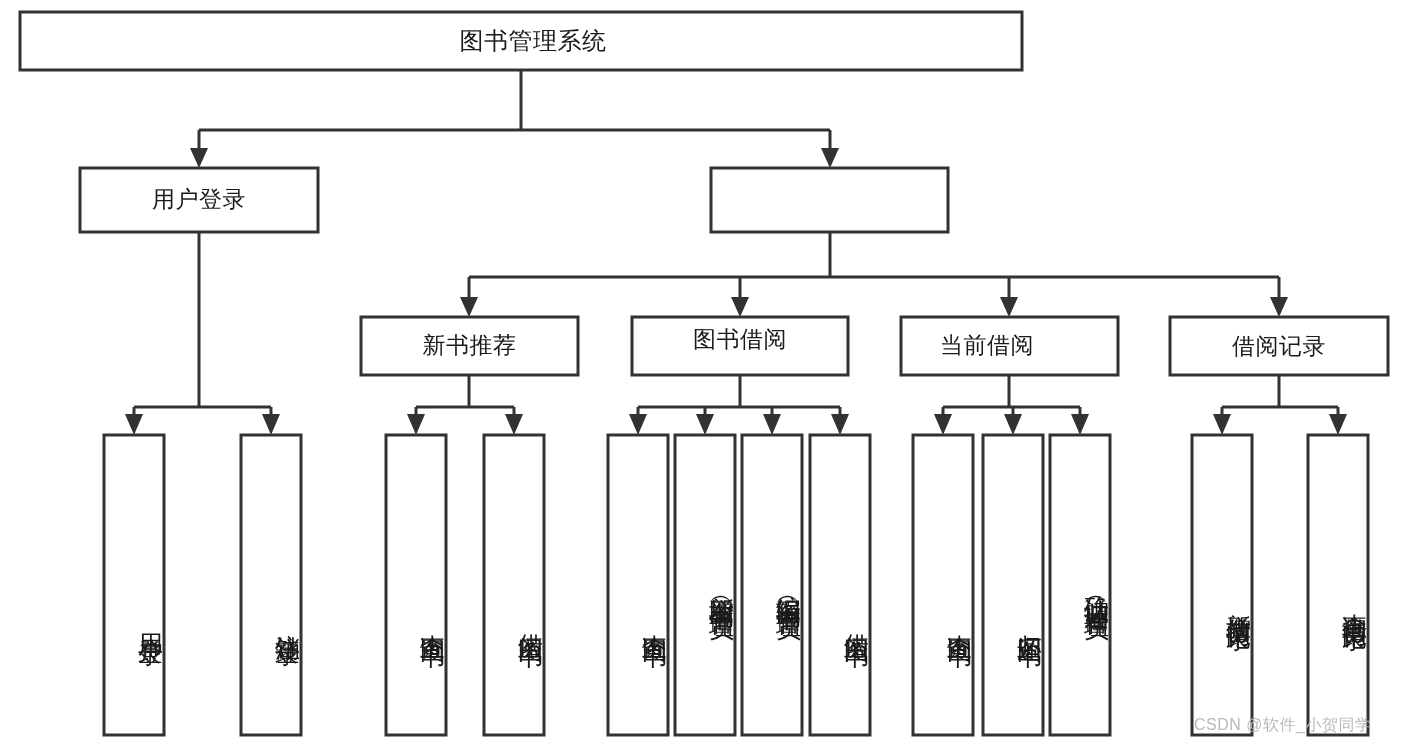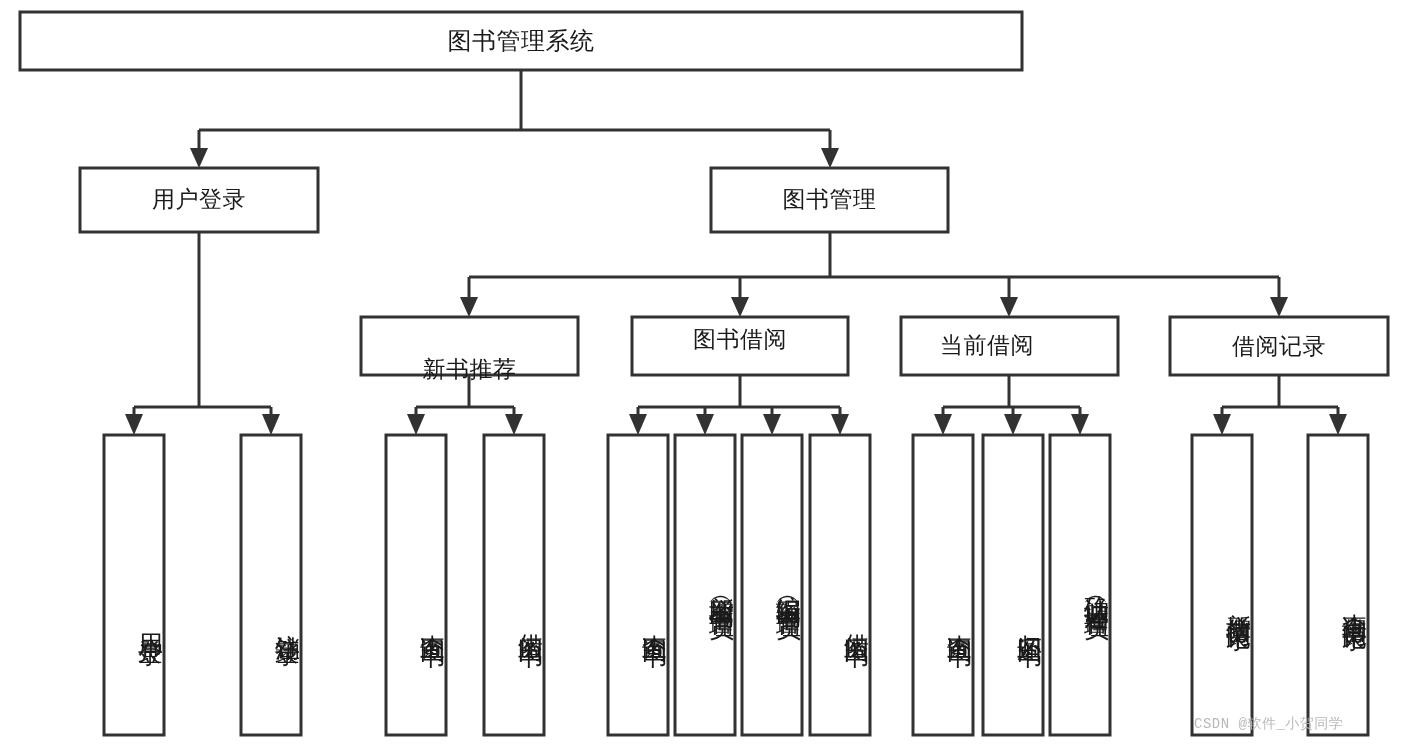--- a/index.html
+++ b/index.html
@@ -51,42 +51,43 @@
     color: #1a1a1a;
     font-family: "DejaVu Sans", "Liberation Sans", sans-serif;
     font-size: 23px;
     line-height: 1.2;
     letter-spacing: 0.5px;
     white-space: nowrap;
     pointer-events: none;
   }
   .h-label.root {
     font-size: 24px;
+    padding-left: 12px;
   }
   
   .v-label {
     position: absolute;
     display: flex;
     align-items: flex-start;
     justify-content: center;
     writing-mode: vertical-rl;
     text-orientation: upright;
     color: #1a1a1a;
     font-family: "DejaVu Sans", "Liberation Sans", sans-serif;
     font-size: 25px;
     line-height: 1.08;
     letter-spacing: 3px;
     white-space: nowrap;
     pointer-events: none;
   }
   .watermark {
     position: absolute;
     color: #b9b9b9;
-    font-size: 14px;
-    font-family: Liberation Mono, monospace;
+    font-size: 16px;
+    font-family: Liberation Sans, sans-serif;
     white-space: nowrap;
     letter-spacing: 0.5px;
     pointer-events: none;
   }
 </style>
 </head>
 <body>
 
 <div id="diagram-root">
 
@@ -186,23 +187,22 @@
     <rect class="node-rect" x="913" y="435" width="60" height="300"></rect>
     <rect class="node-rect" x="983" y="435" width="60" height="300"></rect>
     <rect class="node-rect" x="1050" y="435" width="60" height="300"></rect>
     <rect class="node-rect" x="1192" y="435" width="60" height="300"></rect>
     <rect class="node-rect" x="1308" y="435" width="60" height="300"></rect>
   </svg>
 
   <div class="h-label root" style="left:20px; top:12px; width:1002px; height:58px;">图书管理系统</div>
 
   <div class="h-label" style="left:80px; top:168px; width:238px; height:64px;">用户登录</div>
-  <div class="h-label" style="left:711px; top:168px; width:237px; height:64px;">图书管理</div>
-
-  <div class="h-label" style="left:361px; top:317px; width:217px; height:58px;margin-top:24px;">新书推荐</div>
+
+  <div class="h-label" style="left:361px; top:317px; width:217px; height:58px;">新书推荐</div>
   <div class="h-label" style="left:632px; top:311px; width:216px; height:58px;">图书借阅</div>
   <div class="h-label" style="left:901px; top:317px; width:172px; height:58px;">当前借阅</div>
   <div class="h-label" style="left:1170px; top:317px; width:218px; height:60px;">借阅记录</div>
 
   <div class="v-label" style="left:104px; top:505px; width:60px; height:230px;">用户登录</div>
   <div class="v-label" style="left:241px; top:505px; width:60px; height:230px;">注销登录</div>
   <div class="v-label" style="left:386px; top:505px; width:60px; height:230px;">查询图书</div>
   <div class="v-label" style="left:484px; top:505px; width:60px; height:230px;">借阅图书</div>
   <div class="v-label" style="left:608px; top:505px; width:60px; height:230px;">查询图书</div>
   <div class="v-label" style="left:675px; top:443px; width:60px; height:292px;">新增图书（管理员）</div>

